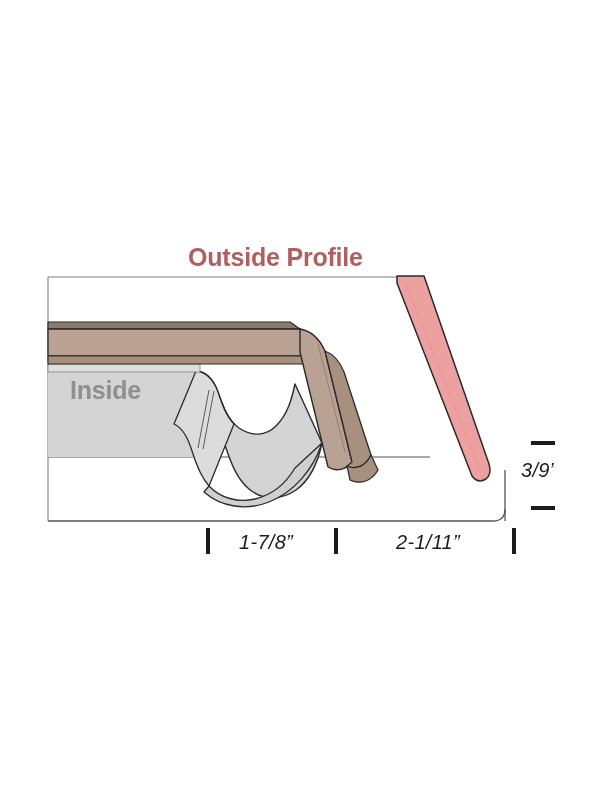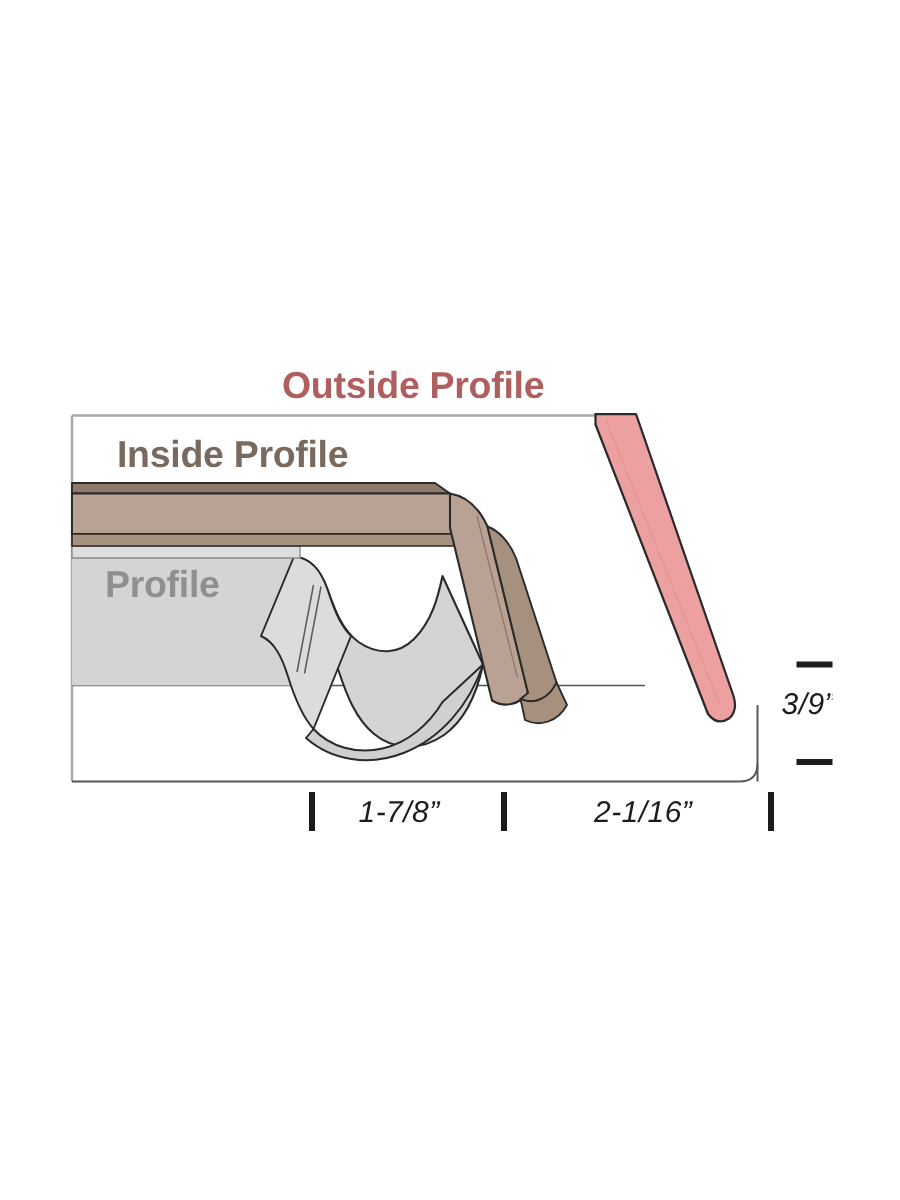--- a/index.html
+++ b/index.html
@@ -200,25 +200,24 @@
       <rect x="334" y="528" width="4" height="26" fill="#1c1c1c"></rect>
       <rect x="512" y="528" width="4" height="26" fill="#1c1c1c"></rect>
 
       <rect x="531" y="441" width="26" height="4" fill="#1c1c1c"></rect>
       <rect x="531" y="506" width="26" height="4" fill="#1c1c1c"></rect>
     </g>
   </svg>
 
   <div class="lbl" id="label-outside-profile">Outside Profile</div>
 
-  <div class="lbl" id="label-inside-profile">Inside Profile</div>
 
   <div class="lbl" id="label-panel-profile">
-    <span class="pp-line">Profile</span>
+    <span class="pp-line">Inside</span>
   </div>
 
   <div class="dim" id="dim-inside-width">1-7/8”</div>
 
-  <div class="dim" id="dim-outside-width">2-1/16”</div>
+  <div class="dim" id="dim-outside-width">2-1/11”</div>
 
   <div class="dim" id="dim-thickness">3/9”</div>
 
 </div>
 
 </body></html>

